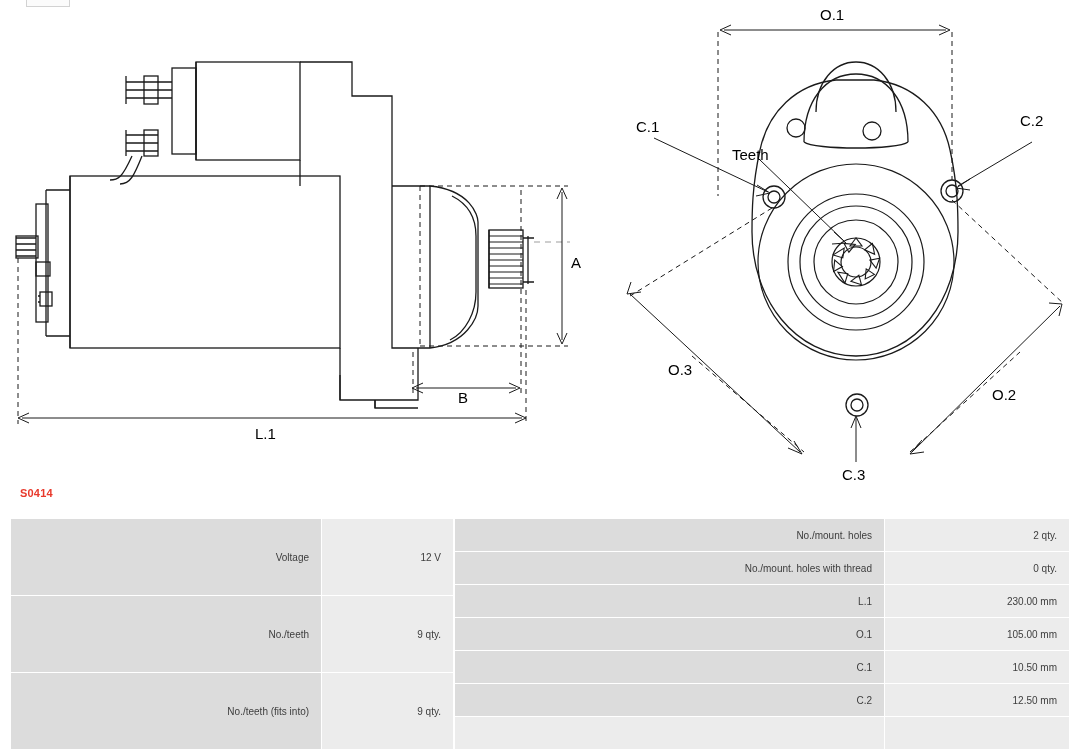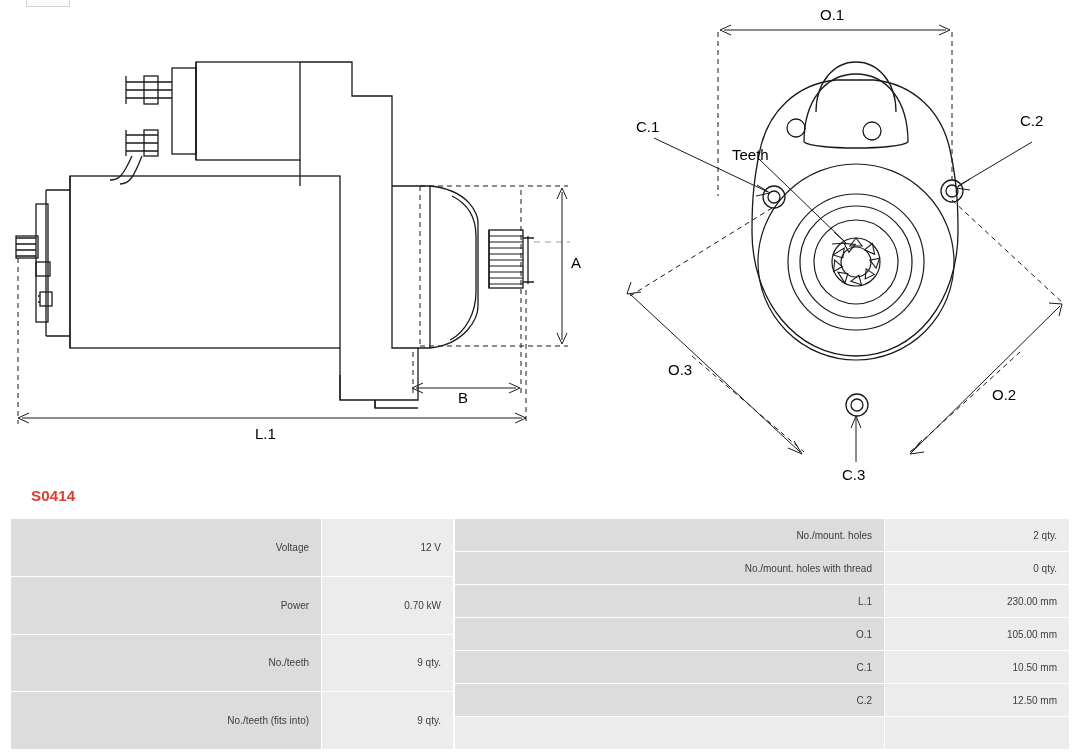--- a/index.html
+++ b/index.html
@@ -42,25 +42,24 @@
   svg text {
     font-family: "Liberation Sans", sans-serif;
     font-size: 15px;
     fill: #000;
   }
 
   
   .part-code {
     position: absolute;
     left: 20px; top: 487px;
-    font-size: 15px;
+    font-size: 11px;
     font-weight: bold;
     color: #e8392c;
     letter-spacing: 0.2px;
-    margin-left: 11px;
   }
 
   
   .specs {
     position: absolute;
     left: 10px; top: 518px;
     width: 1060px;
     display: flex;
     gap: 0px;
   }
@@ -289,24 +288,20 @@
   <div class="part-code">S0414</div>
 
   <div class="specs">
     <table class="spec left">
       <tbody>
         <tr>
           <td class="label">Voltage</td>
           <td class="value">12 V</td>
         </tr>
         <tr>
-          <td class="label">Power</td>
-          <td class="value">0.70 kW</td>
-        </tr>
-        <tr>
           <td class="label">No./teeth</td>
           <td class="value">9 qty.</td>
         </tr>
         <tr>
           <td class="label">No./teeth (fits into)</td>
           <td class="value">9 qty.</td>
         </tr>
       </tbody>
     </table>
 

